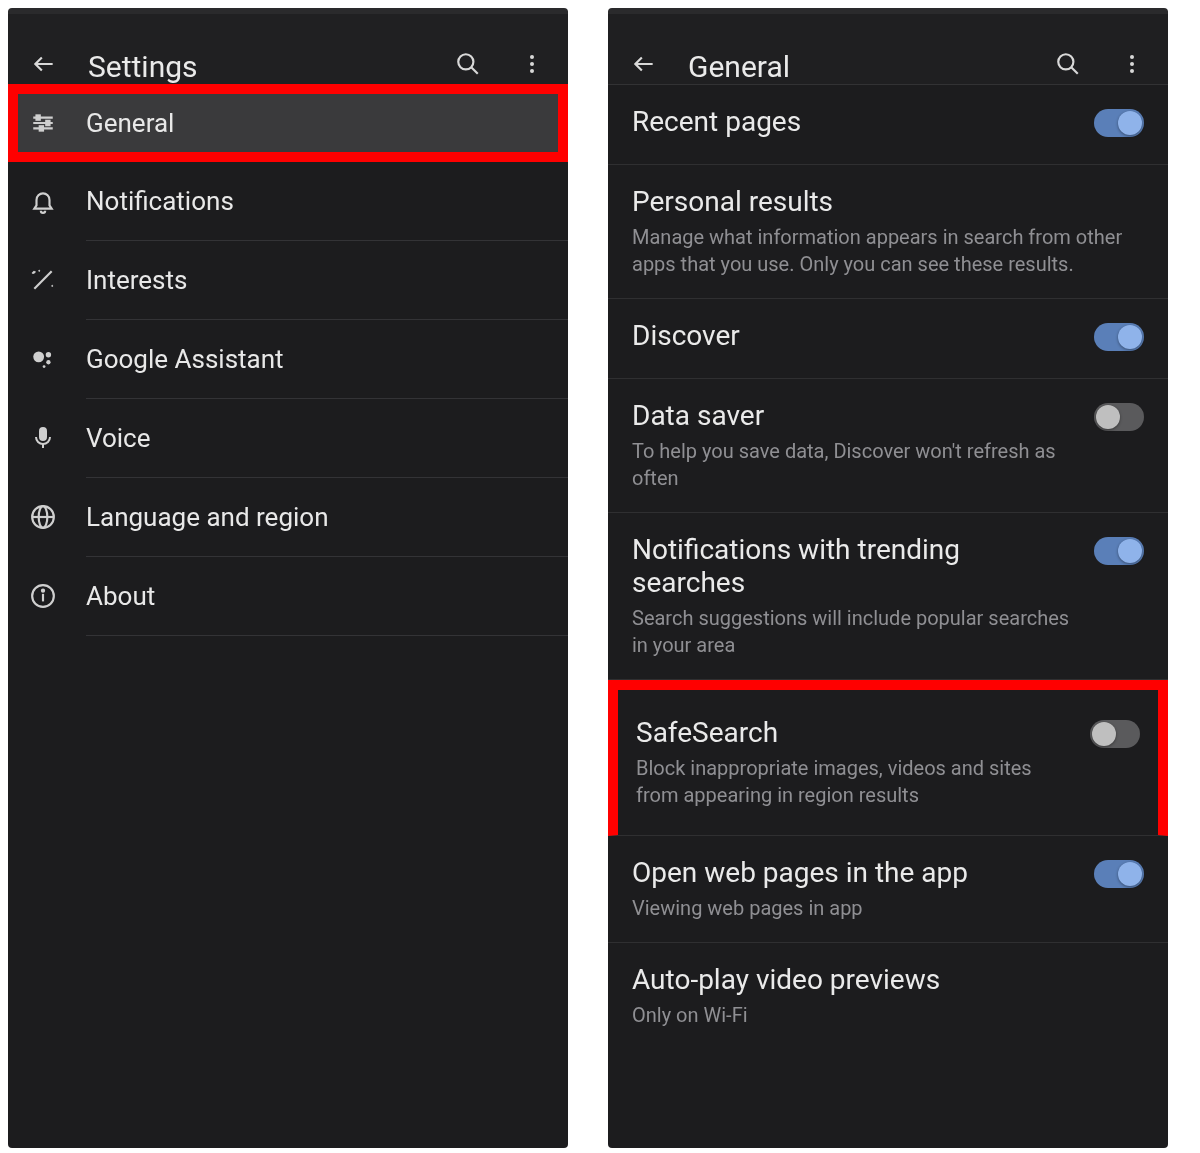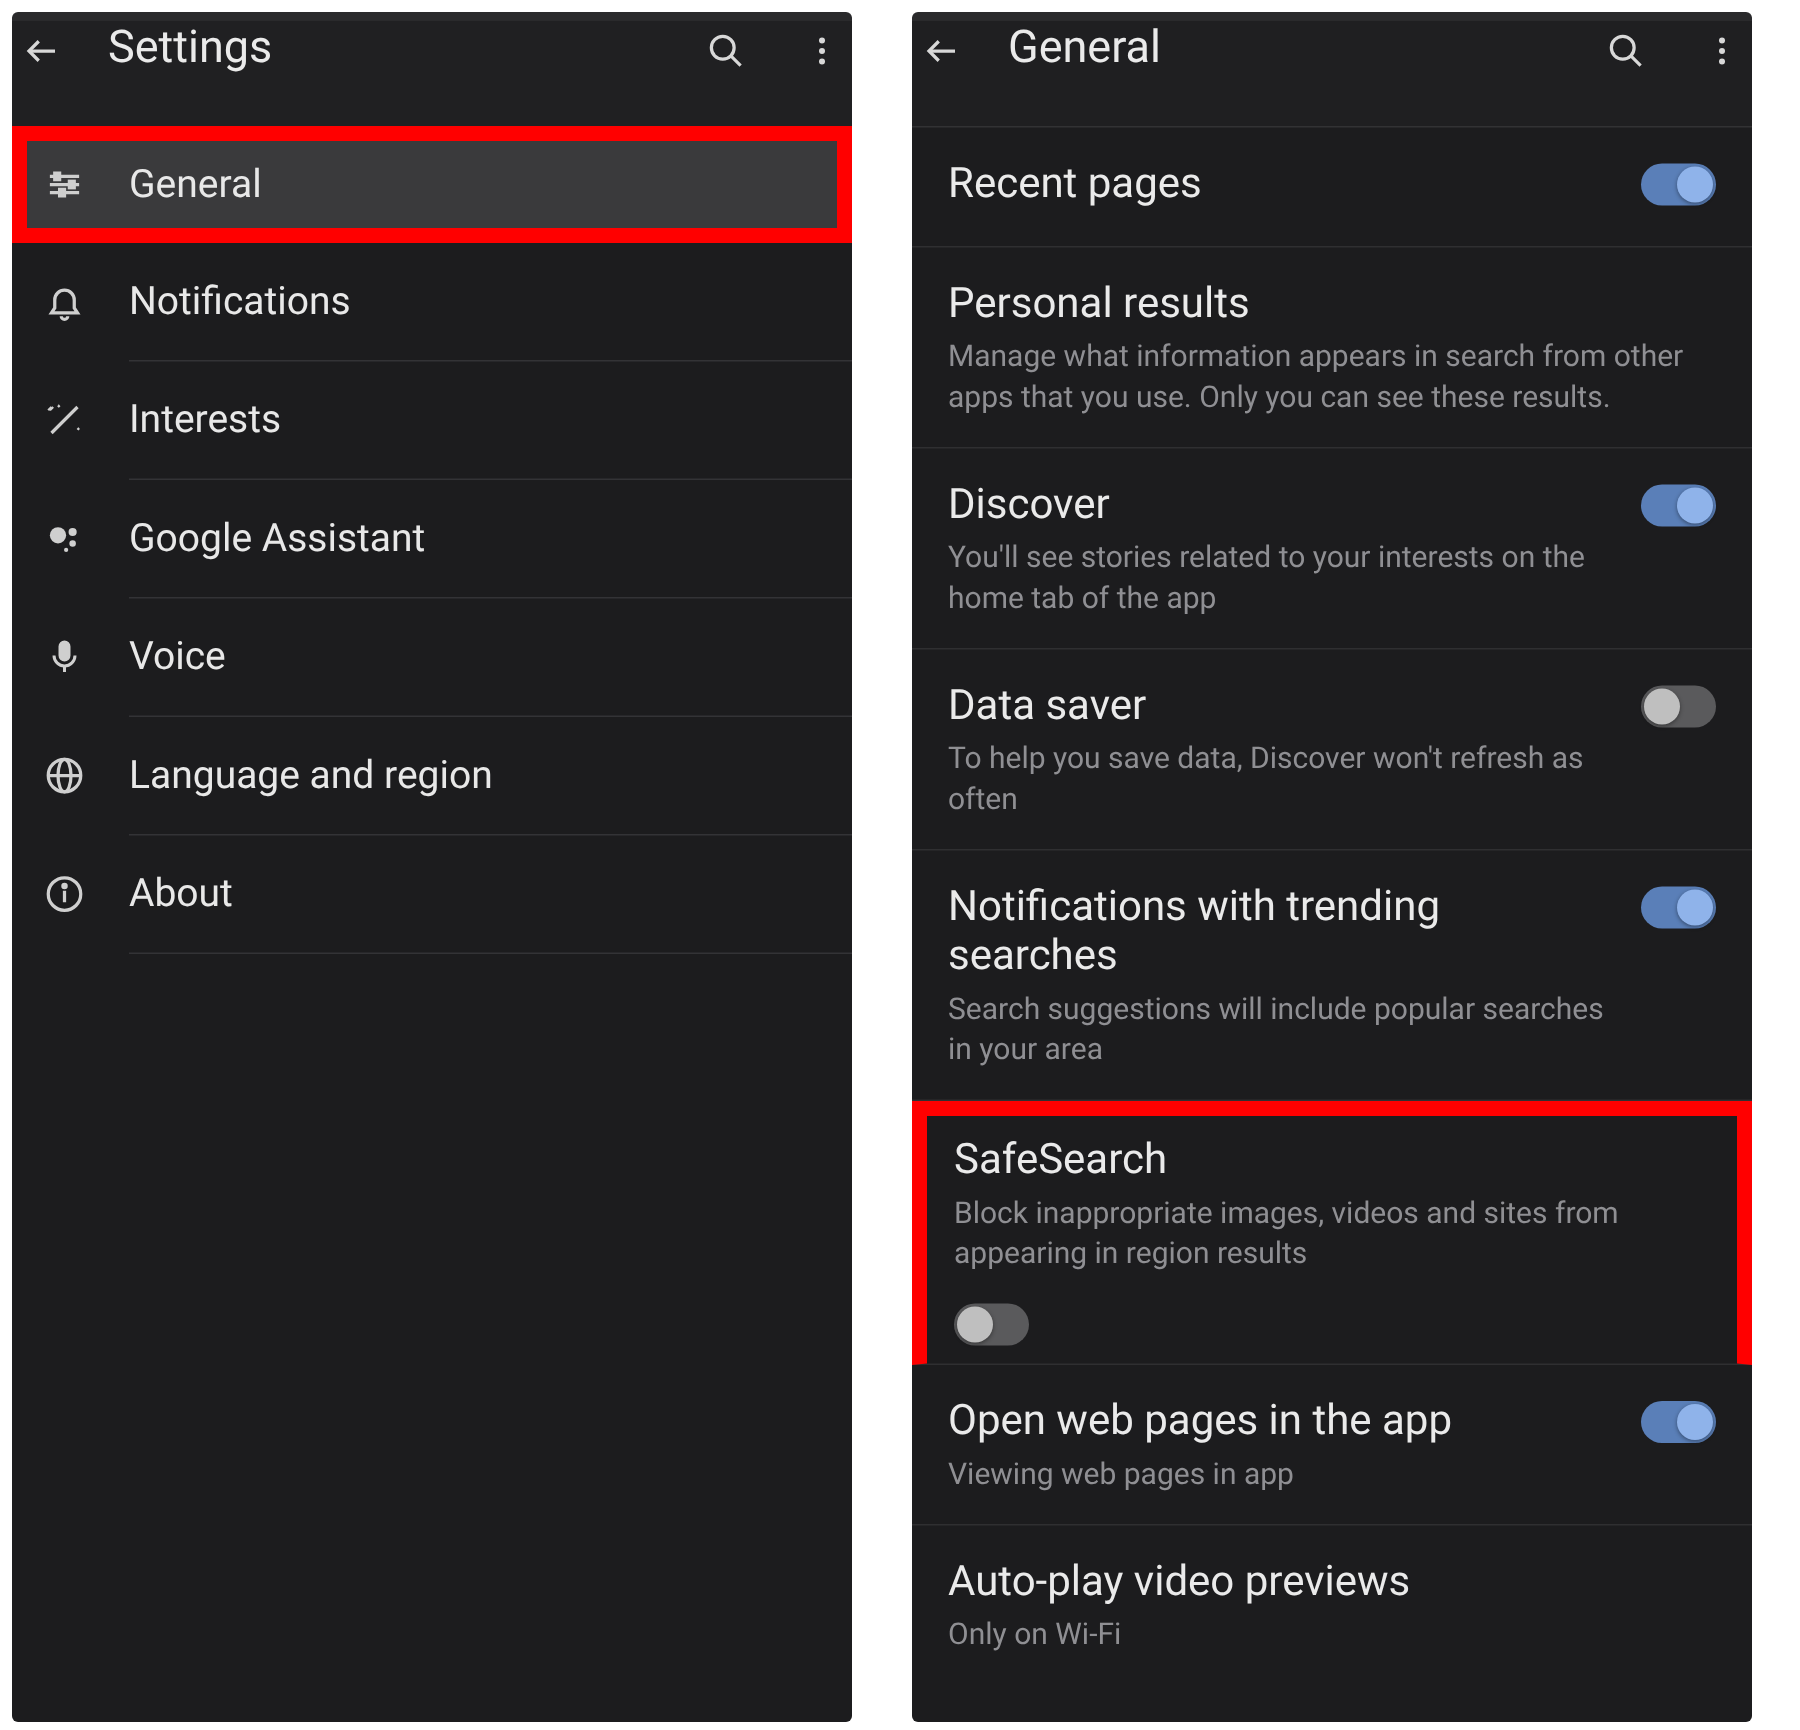--- a/index.html
+++ b/index.html
@@ -18,22 +18,22 @@
     background: #1c1c1e;
     border-radius: 4px;
     overflow: hidden;
     color: #e8e8e8;
     position: relative;
     border-top: 6px solid #2a2a2c;
   }
   .appbar {
     height: 70px;
     display: flex;
-    align-items: flex-start;
-    padding: 0 0;
+    align-items: flex-end;
+    padding: 0 16px;
     gap: 24px;
     background: #202022;
   }
   .appbar .title {
     font-size: 30px;
     flex: 1;
     color: #eaeaea;
     font-weight: 400;
   }
   .icon-btn {
@@ -286,21 +286,20 @@
     <div class="item">
       <div class="item-body">
         <div class="item-title">Personal results</div>
         <div class="item-sub">Manage what information appears in search from other apps that you use. Only you can see these results.</div>
       </div>
     </div>
 
     <div class="item">
       <div class="item-body">
         <div class="item-title">Discover</div>
-        <div class="item-sub">You'll see stories related to your interests on the home tab of the app</div>
       </div>
       <div class="toggle on">
           <div class="knob"></div>
         </div>
     </div>
 
     <div class="item">
       <div class="item-body">
         <div class="item-title">Data saver</div>
         <div class="item-sub">To help you save data, Discover won't refresh as often</div>
@@ -313,21 +312,21 @@
     <div class="item">
       <div class="item-body">
         <div class="item-title">Notifications with trending searches</div>
         <div class="item-sub">Search suggestions will include popular searches in your area</div>
       </div>
       <div class="toggle on">
           <div class="knob"></div>
         </div>
     </div>
 
-    <div class="item highlight-red-inner" style="padding:12px 18px;flex-direction:column;">
+    <div class="item highlight-red-inner" style="padding:26px 18px;">
       <div class="item-body">
         <div class="item-title">SafeSearch</div>
         <div class="item-sub">Block inappropriate images, videos and sites from appearing in region results</div>
       </div>
       <div class="toggle off">
           <div class="knob"></div>
         </div>
     </div>
 
     <div class="item">

